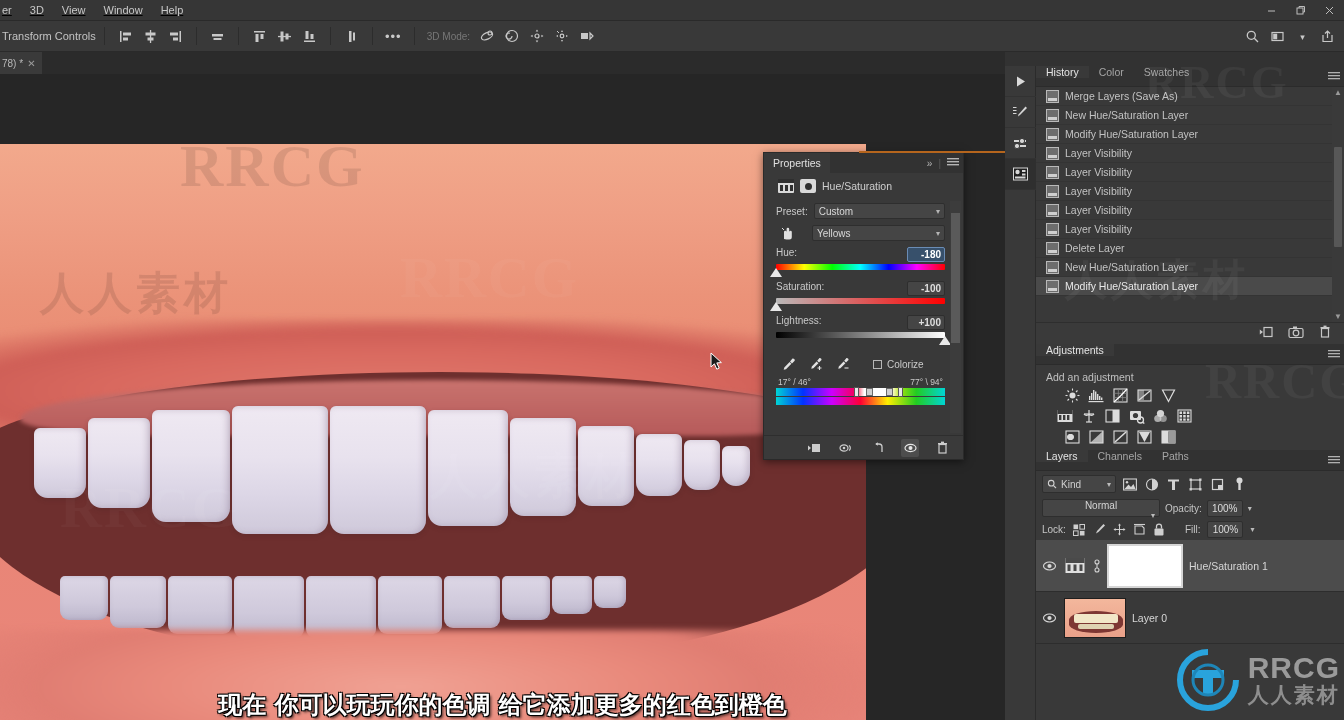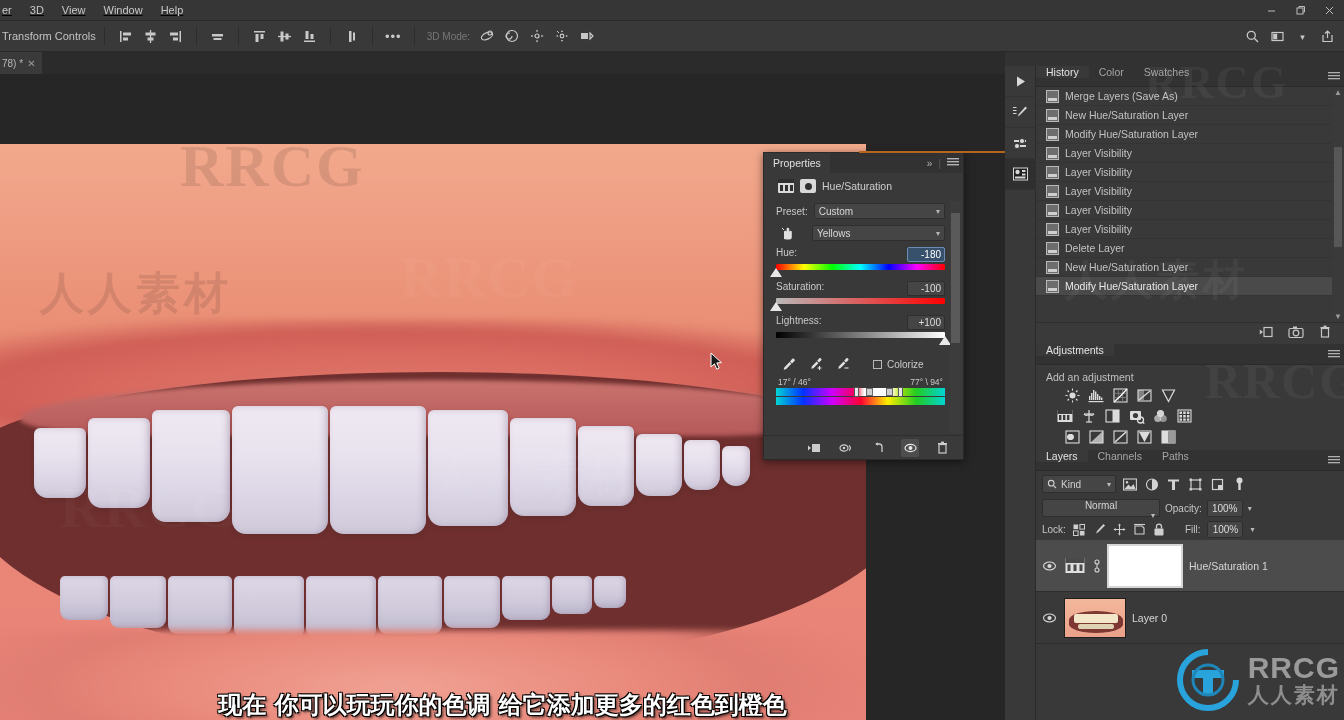--- a/index.html
+++ b/index.html
@@ -252,21 +252,21 @@
   .row-sel { display: flex; align-items: center; gap: 6px; margin-bottom: 6px; }
   .sel-box {
     flex: 1; height: 16px; background: #454545; border: 1px solid #2e2e2e; border-radius: 2px;
     display: flex; align-items: center; padding: 0 4px; font-size: 10px; color: #d8d8d8;
   }
   .sel-box .chev { margin-left: auto; font-size: 8px; color: #b5b5b5; }
   .slider-label { font-size: 10px; color: #c9c9c9; }
   .slider-head { display: flex; align-items: flex-start; justify-content: space-between; margin-bottom: 2px; gap: 45px; }
   .val-box {
     width: 38px; height: 15px; background: #454545; border: 1px solid #2e2e2e; border-radius: 2px;
-    font-size: 10px; color: #dedede; display: flex; align-items: center; justify-content: flex-end; padding-right: 3px;
+    font-size: 10px; color: #dedede; display: flex; align-items: center; justify-content: flex-end; padding-right: 3px; font-weight: bold;
   }
   .val-box.focused { background: #37506b; border: 1px solid #6a8cb5; color: #ffffff; }
   .track { position: relative; height: 6px; border-radius: 1px; margin-bottom: 11px; }
   .track.hue { background: linear-gradient(90deg,#ff0000,#ffff00,#00ff00,#00ffff,#0000ff,#ff00ff,#ff0000); }
   .track.sat { background: linear-gradient(90deg,#b9b9b9,#ff0000); }
   .track.lit { background: linear-gradient(90deg,#000000,#ffffff); }
   .knob {
     position: absolute; top: 4px; width: 0; height: 0;
     border-left: 6px solid transparent; border-right: 6px solid transparent; border-bottom: 9px solid #e8e8e8;
     margin-left: -6px;

